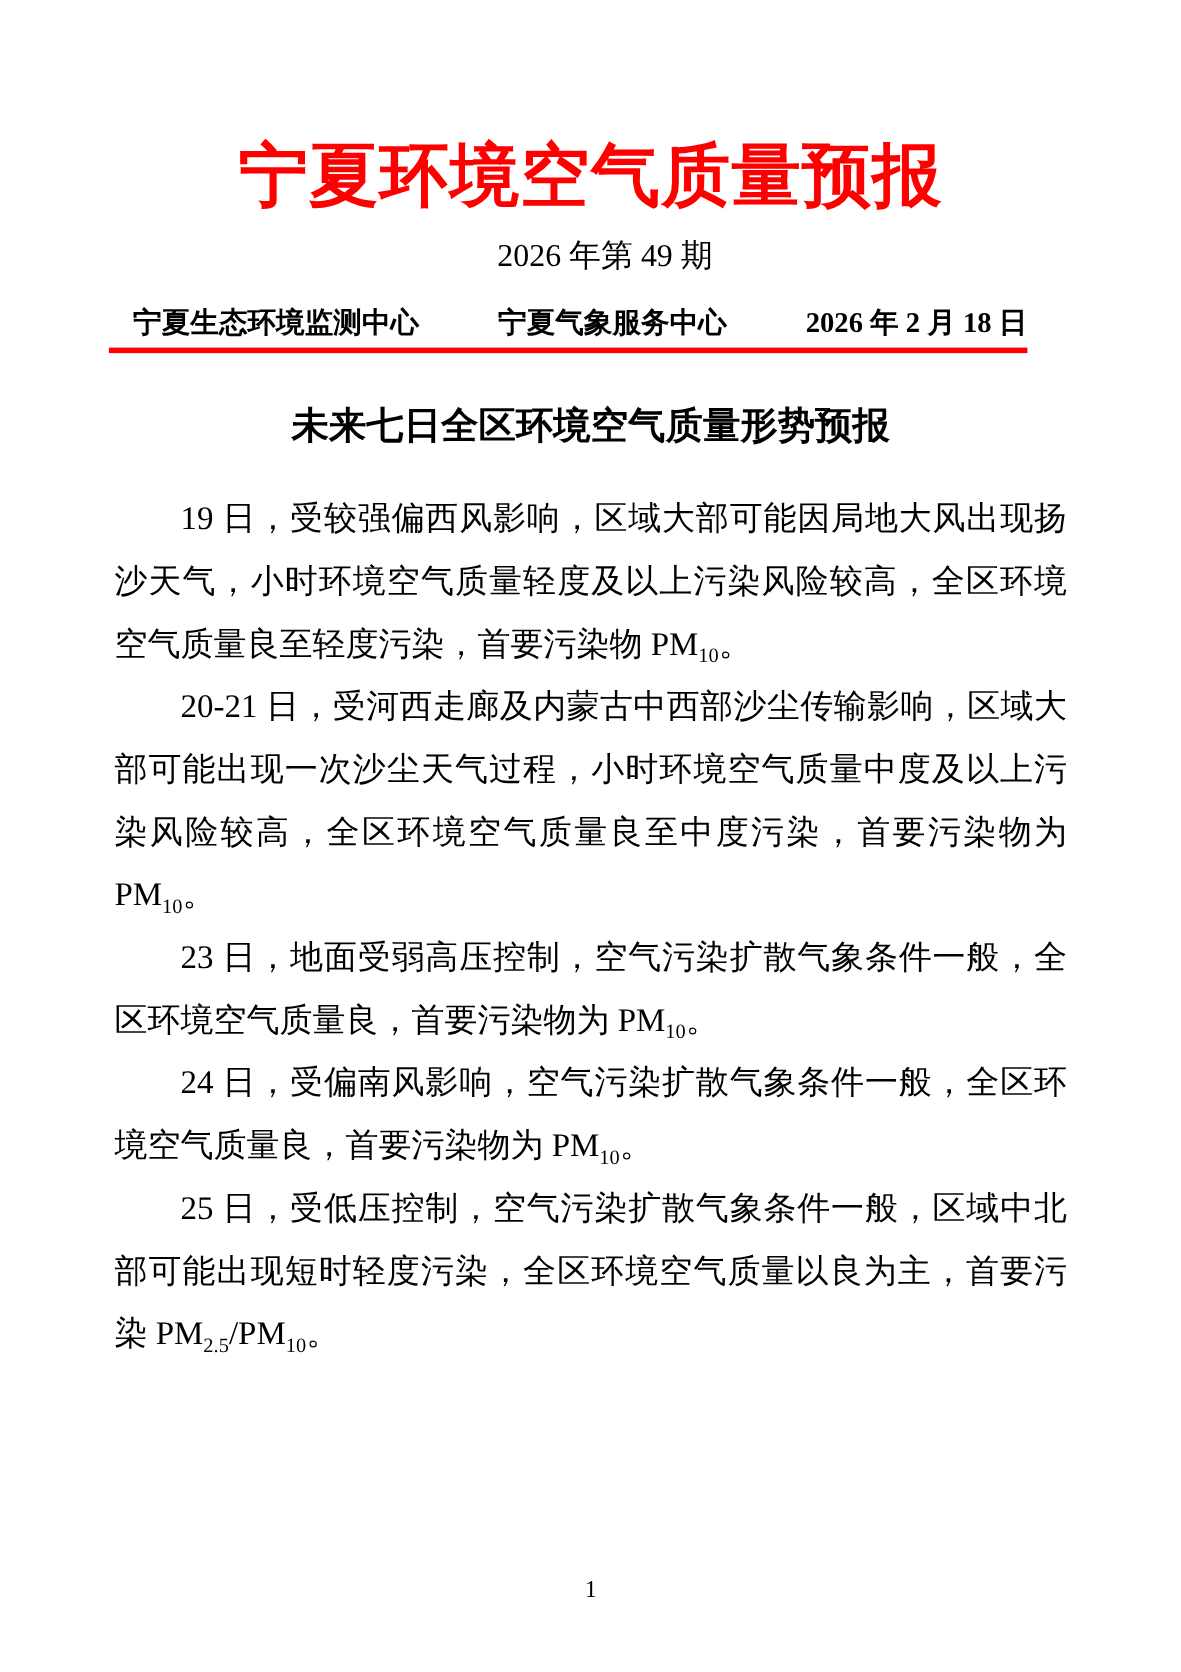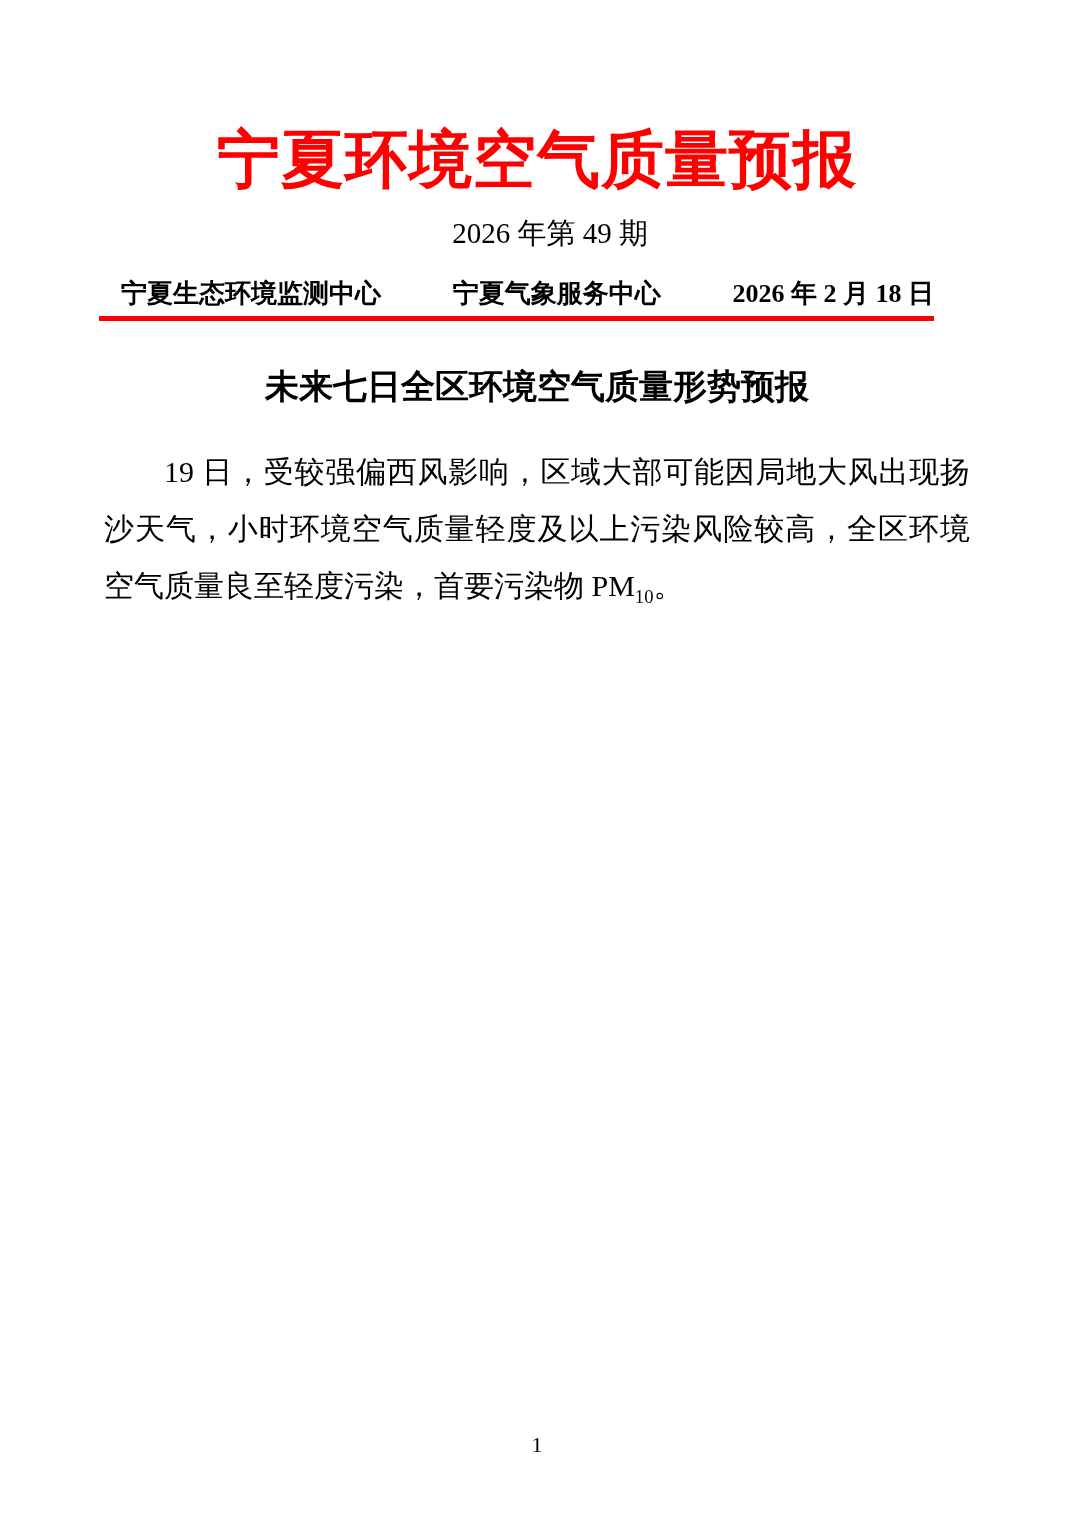--- a/index.html
+++ b/index.html
@@ -39,21 +39,21 @@
     justify-content: space-between;
     align-items: baseline;
     font-size: 26px;
     line-height: 28px;
     font-weight: bold;
     white-space: nowrap;
   }
   .section-title {
     margin: 46px 0 0 0;
     text-align: center;
-    font-family: Liberation Serif, serif;
+    font-family: Liberation Sans, sans-serif;
     font-size: 34px;
     line-height: 40px;
     font-weight: bold;
   }
   .body-text {
     margin: 36px 104px 0 104px;
     font-size: 30px;
     line-height: 57px;
     text-align: justify;
     text-justify: inter-ideograph;
@@ -88,17 +88,21 @@
   <div class="masthead">
     <span>宁夏生态环境监测中心</span>
     <span>宁夏气象服务中心</span>
     <span>2026 年 2 月 18 日</span>
   </div>
 
   <h2 class="section-title">未来七日全区环境空气质量形势预报</h2>
 
   <div class="body-text">
       <p>19 日，受较强偏西风影响，区域大部可能因局地大风出现扬沙天气，小时环境空气质量轻度及以上污染风险较高，全区环境空气质量良至轻度污染，首要污染物 PM<sub>10</sub>。</p>
+      <p>20-21 日，受河西走廊及内蒙古中西部沙尘传输影响，区域大部可能出现一次沙尘天气过程，小时环境空气质量中度及以上污染风险较高，全区环境空气质量良至中度污染，首要污染物为 PM<sub>10</sub>。</p>
+      <p>23 日，地面受弱高压控制，空气污染扩散气象条件一般，全区环境空气质量良，首要污染物为 PM<sub>10</sub>。</p>
+      <p>24 日，受偏南风影响，空气污染扩散气象条件一般，全区环境空气质量良，首要污染物为 PM<sub>10</sub>。</p>
+      <p>25 日，受低压控制，空气污染扩散气象条件一般，区域中北部可能出现短时轻度污染，全区环境空气质量以良为主，首要污染 PM<sub>2.5</sub>/PM<sub>10</sub>。</p>
     </div>
 
   <div class="page-number">1</div>
 
 </div>
 
 </body></html>

